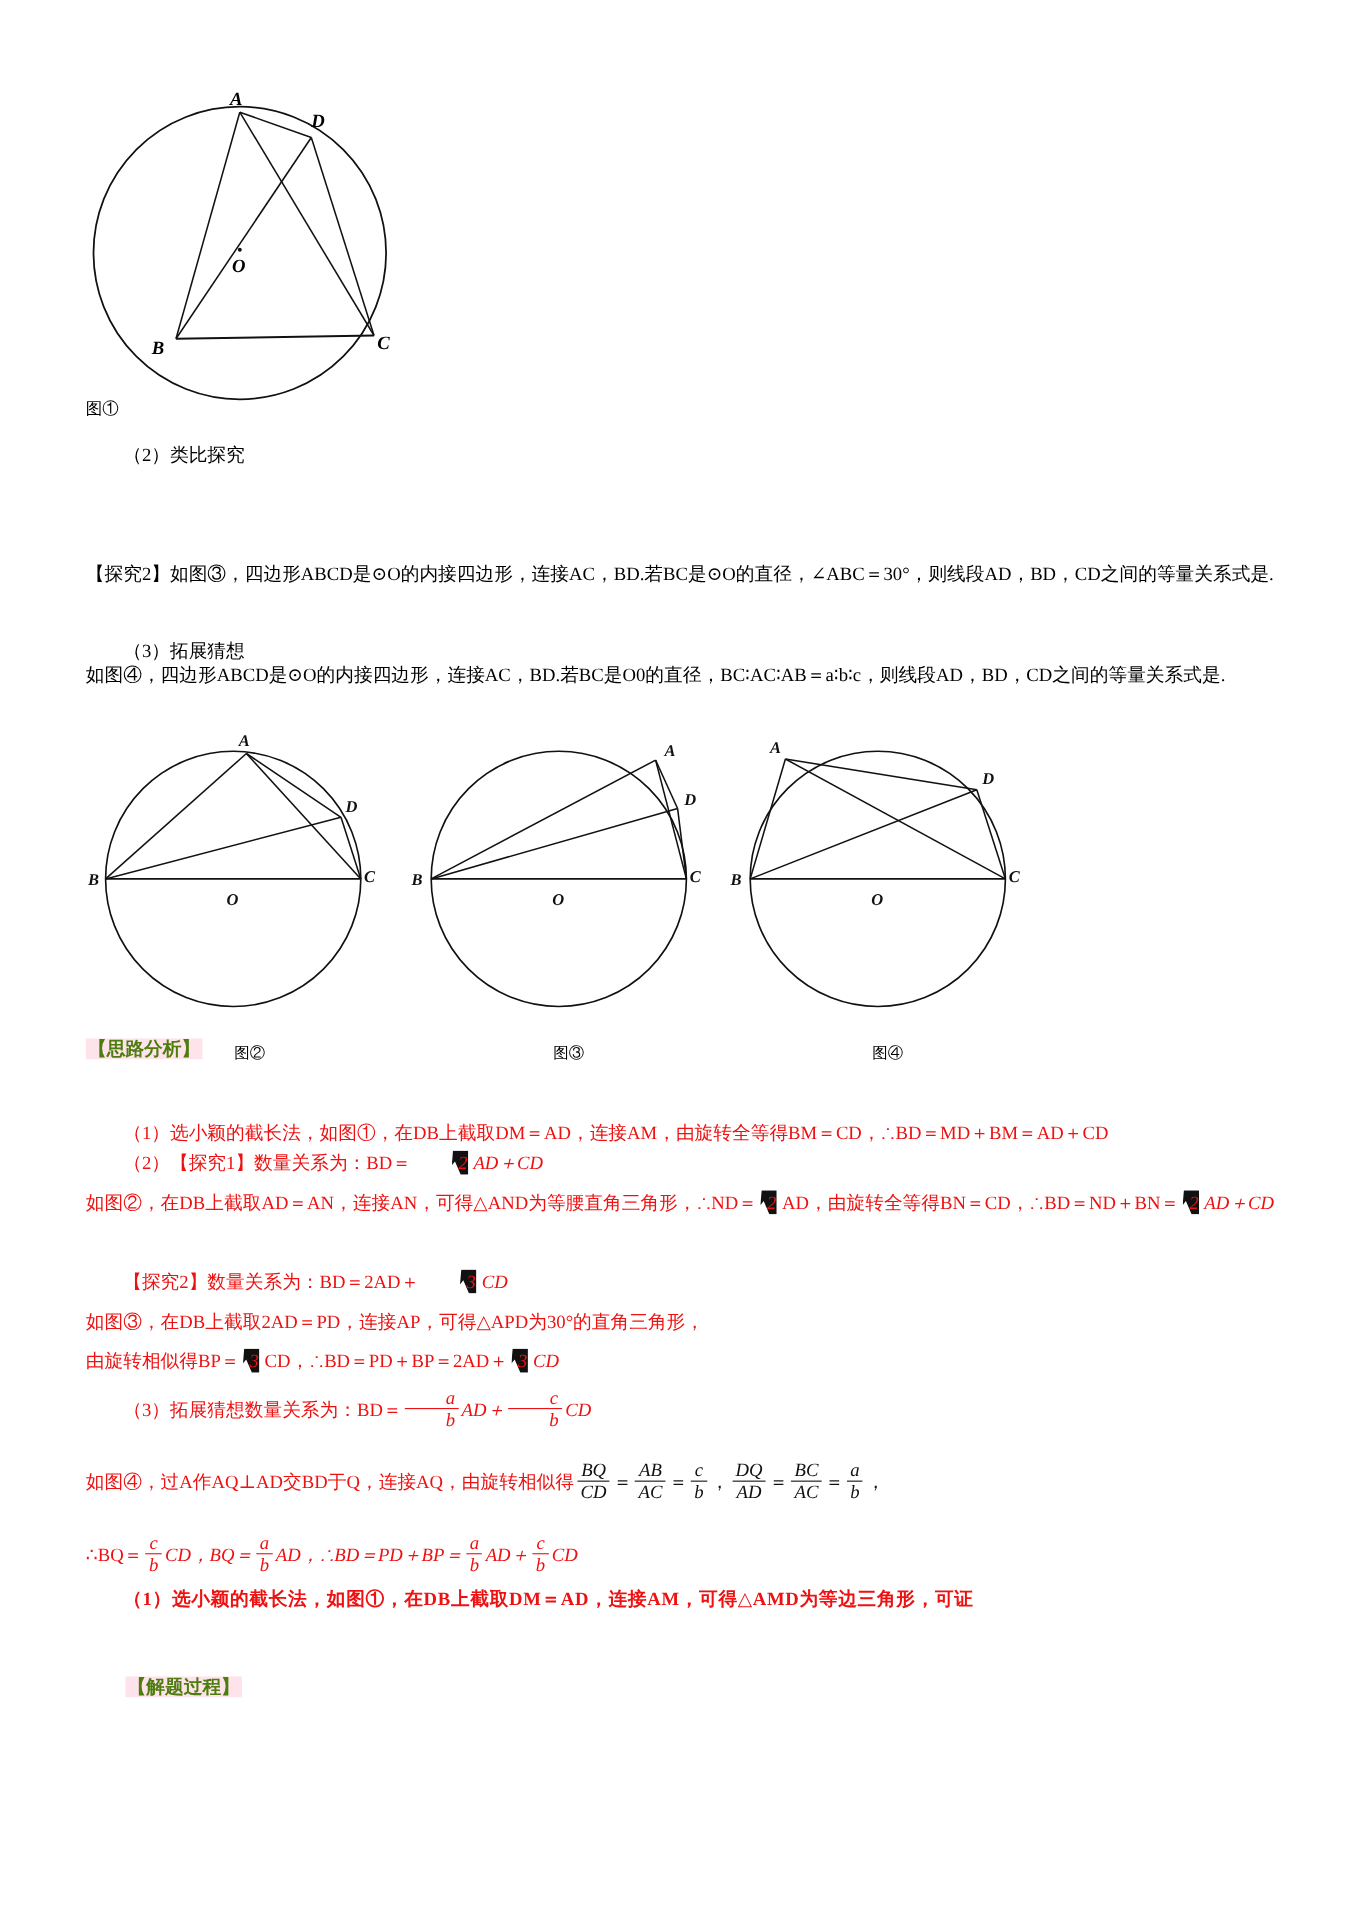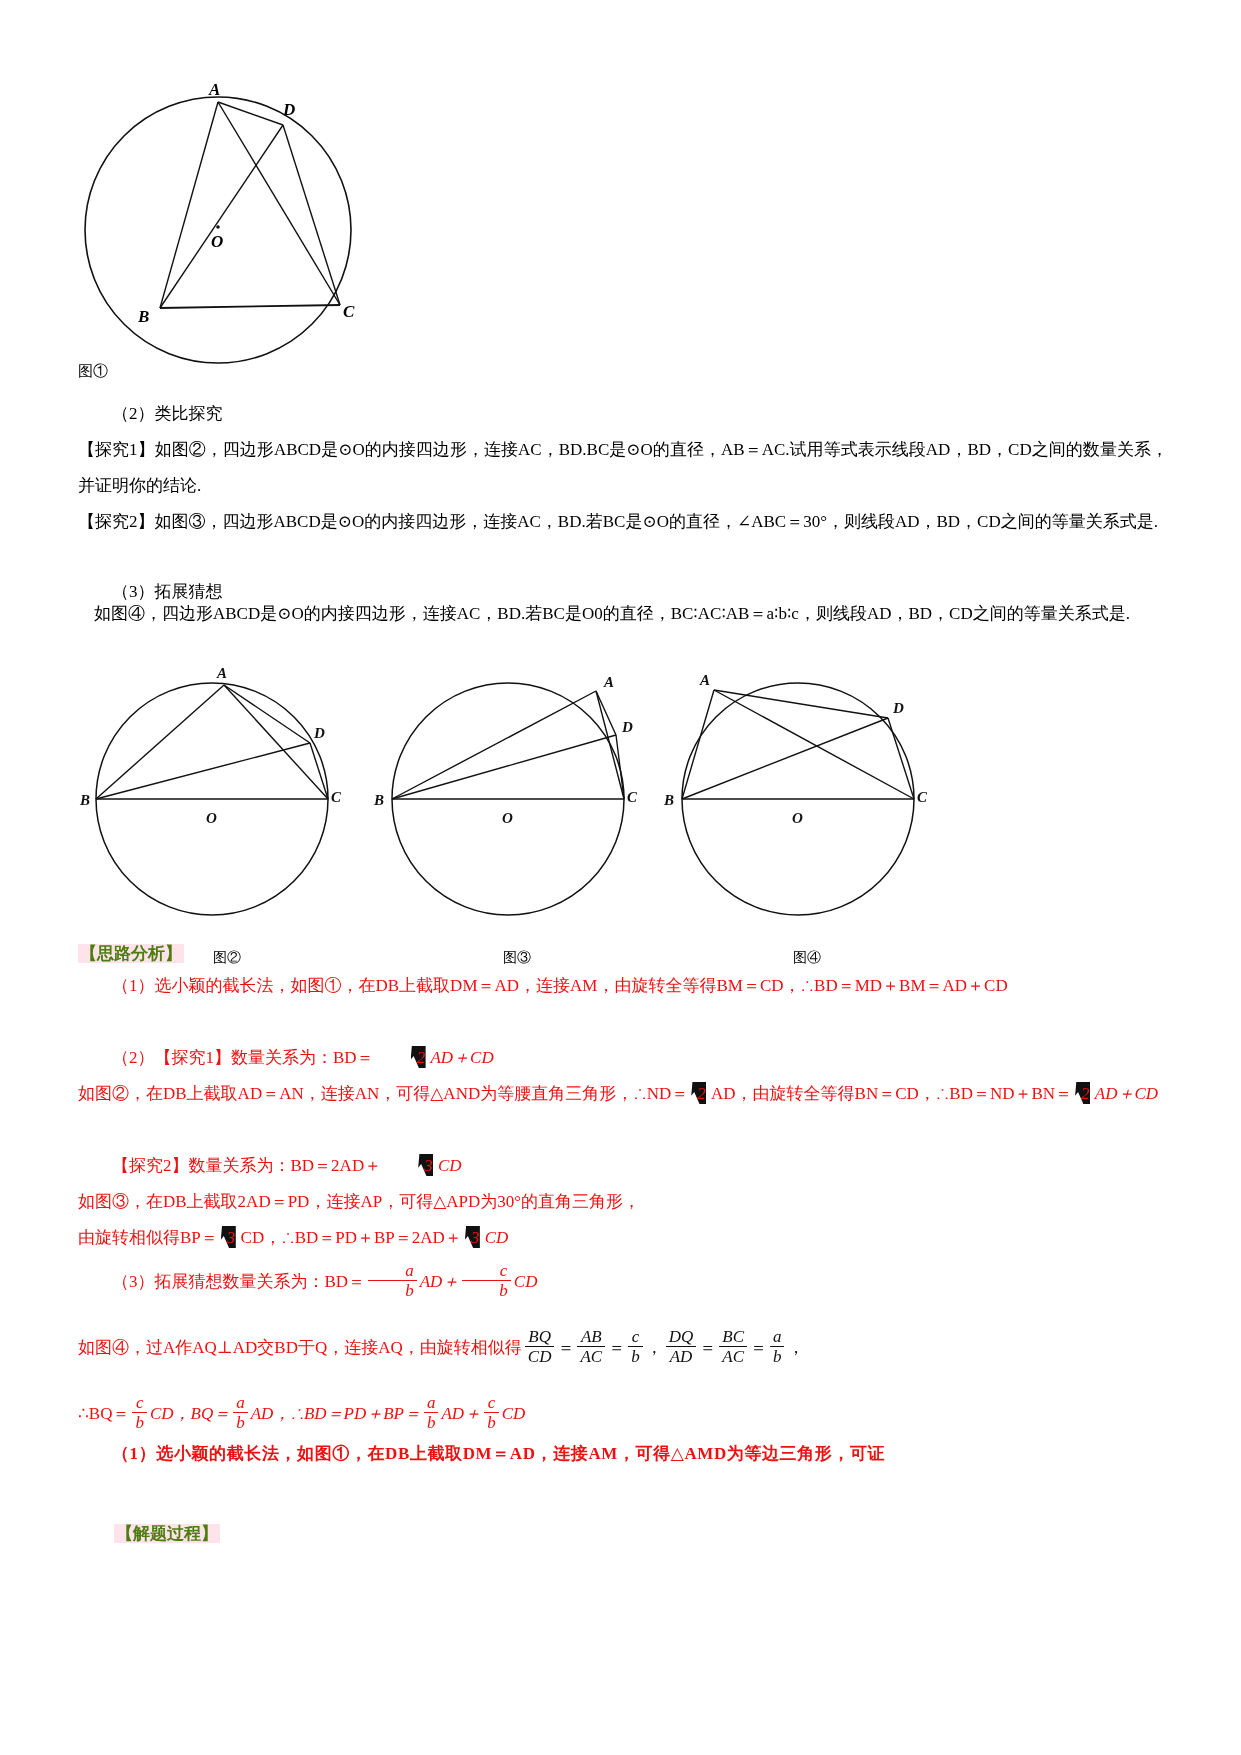--- a/index.html
+++ b/index.html
@@ -131,31 +131,28 @@
     <div style="position:absolute;left:131px;top:0px;font:italic bold 17px 'Liberation Serif',serif;">A</div>
     <div style="position:absolute;left:205px;top:20px;font:italic bold 17px 'Liberation Serif',serif;">D</div>
     <div style="position:absolute;left:60px;top:227px;font:italic bold 17px 'Liberation Serif',serif;">B</div>
     <div style="position:absolute;left:265px;top:222px;font:italic bold 17px 'Liberation Serif',serif;">C</div>
     <div style="position:absolute;left:133px;top:152px;font:italic bold 17px 'Liberation Serif',serif;">O</div>
   </div>
   <div class="fig1-caption">图①</div>
 
   <div class="txt indent2" style="top:396px;">（2）类比探究</div>
 
-  <div class="txt" style="top:432px;">
-    <span class="indent2" style="display:inline;">【探究1】如图②，四边形ABCD是⊙O的内接四边形，连接AC，BD.BC是⊙O的直径，AB＝AC.试用等式表示线段AD，BD，CD之间的数量关系，并证明你的结论.</span>
-  </div>
 
   <div class="txt" style="top:504px;">
     <span>【探究2】如图③，四边形ABCD是⊙O的内接四边形，连接AC，BD.若BC是⊙O的直径，∠ABC＝30°，则线段AD，BD，CD之间的等量关系式是.</span>
   </div>
 
   <div class="txt indent2" style="top:574px;">（3）拓展猜想</div>
 
-  <div class="txt" style="top:596px;margin-left:16px;">如图④，四边形ABCD是⊙O的内接四边形，连接AC，BD.若BC是O0的直径，BC∶AC∶AB＝a∶b∶c，则线段AD，BD，CD之间的等量关系式是.</div>
+  <div class="txt" style="top:596px;">如图④，四边形ABCD是⊙O的内接四边形，连接AC，BD.若BC是O0的直径，BC∶AC∶AB＝a∶b∶c，则线段AD，BD，CD之间的等量关系式是.</div>
 
   <div class="figs3">
 
     <svg style="position:absolute;left:0px;top:0px;" width="280" height="262" viewBox="0 0 280 262">
       <circle cx="134" cy="131" r="116" fill="none" stroke="#111" stroke-width="1.5"></circle>
 
       <line x1="18" y1="131" x2="250" y2="131" stroke="#111" stroke-width="1.5"></line>
       <line x1="18" y1="131" x2="146" y2="17" stroke="#111" stroke-width="1.4"></line>
       <line x1="146" y1="17" x2="250" y2="131" stroke="#111" stroke-width="1.4"></line>
       <line x1="146" y1="17" x2="232" y2="75" stroke="#111" stroke-width="1.4"></line>
@@ -204,21 +201,21 @@
   <div class="fig-cap-row">
     <span style="left:135px;">图②</span>
     <span style="left:425px;">图③</span>
     <span style="left:715px;">图④</span>
   </div>
 
   <div class="txt" style="top:936px;">
     <span class="redhl">【思路分析】</span>
   </div>
 
-  <div class="txt red indent2" style="top:968px;">（1）选小颖的截长法，如图①，在DB上截取DM＝AD，连接AM，由旋转全等得BM＝CD，∴BD＝MD＋BM＝AD＋CD</div>
+  <div class="txt red indent2" style="top:1012px;">（1）选小颖的截长法，如图①，在DB上截取DM＝AD，连接AM，由旋转全等得BM＝CD，∴BD＝MD＋BM＝AD＋CD</div>
 
   <div class="txt red indent2" style="top:1040px;">
     <span>（2）【探究1】数量关系为：BD＝</span><span class="sqrt"><span class="blk"></span><span class="rad">2</span></span>&nbsp;<span class="mi">AD＋CD</span>
   </div>
 
   <div class="txt red" style="top:1076px;">
     <span>如图②，在DB上截取AD＝AN，连接AN，可得△AND为等腰直角三角形，∴ND＝</span><span class="sqrt"><span class="blk"></span><span class="rad">2</span></span>&nbsp;<span>AD，由旋转全等得BN＝CD，∴BD＝ND＋BN＝</span><span class="sqrt"><span class="blk"></span><span class="rad">2</span></span>&nbsp;<span class="mi">AD＋CD</span>
   </div>
 
   <div class="txt red indent2" style="top:1148px;">

